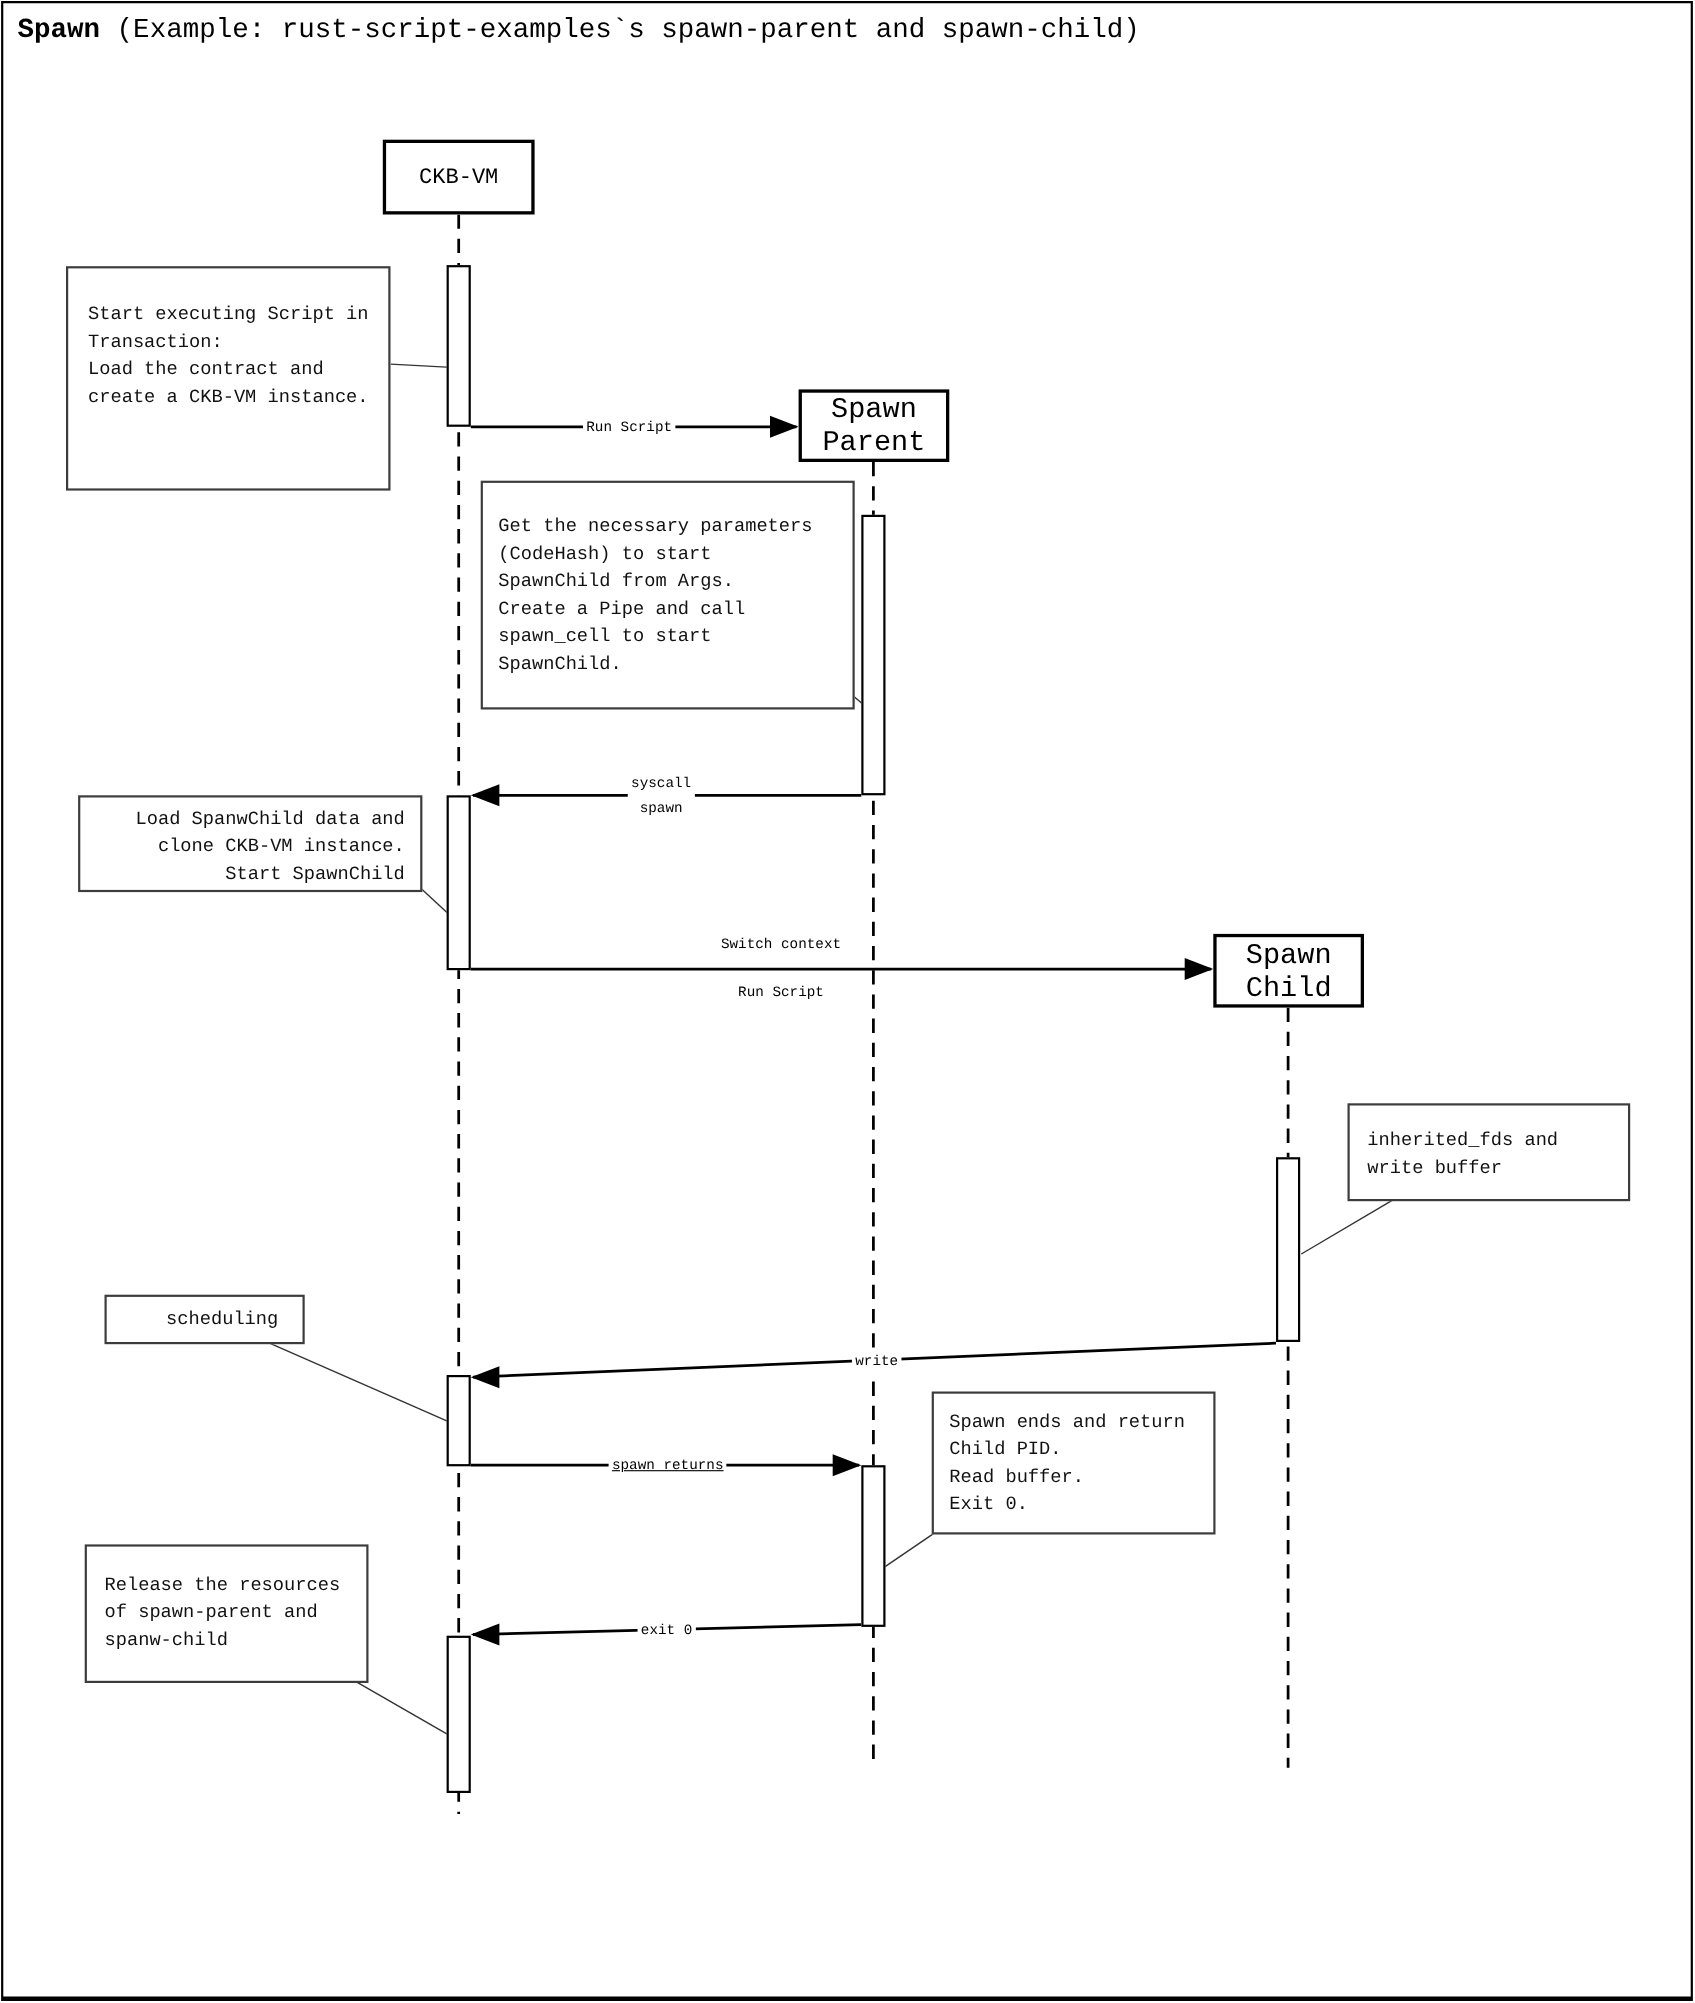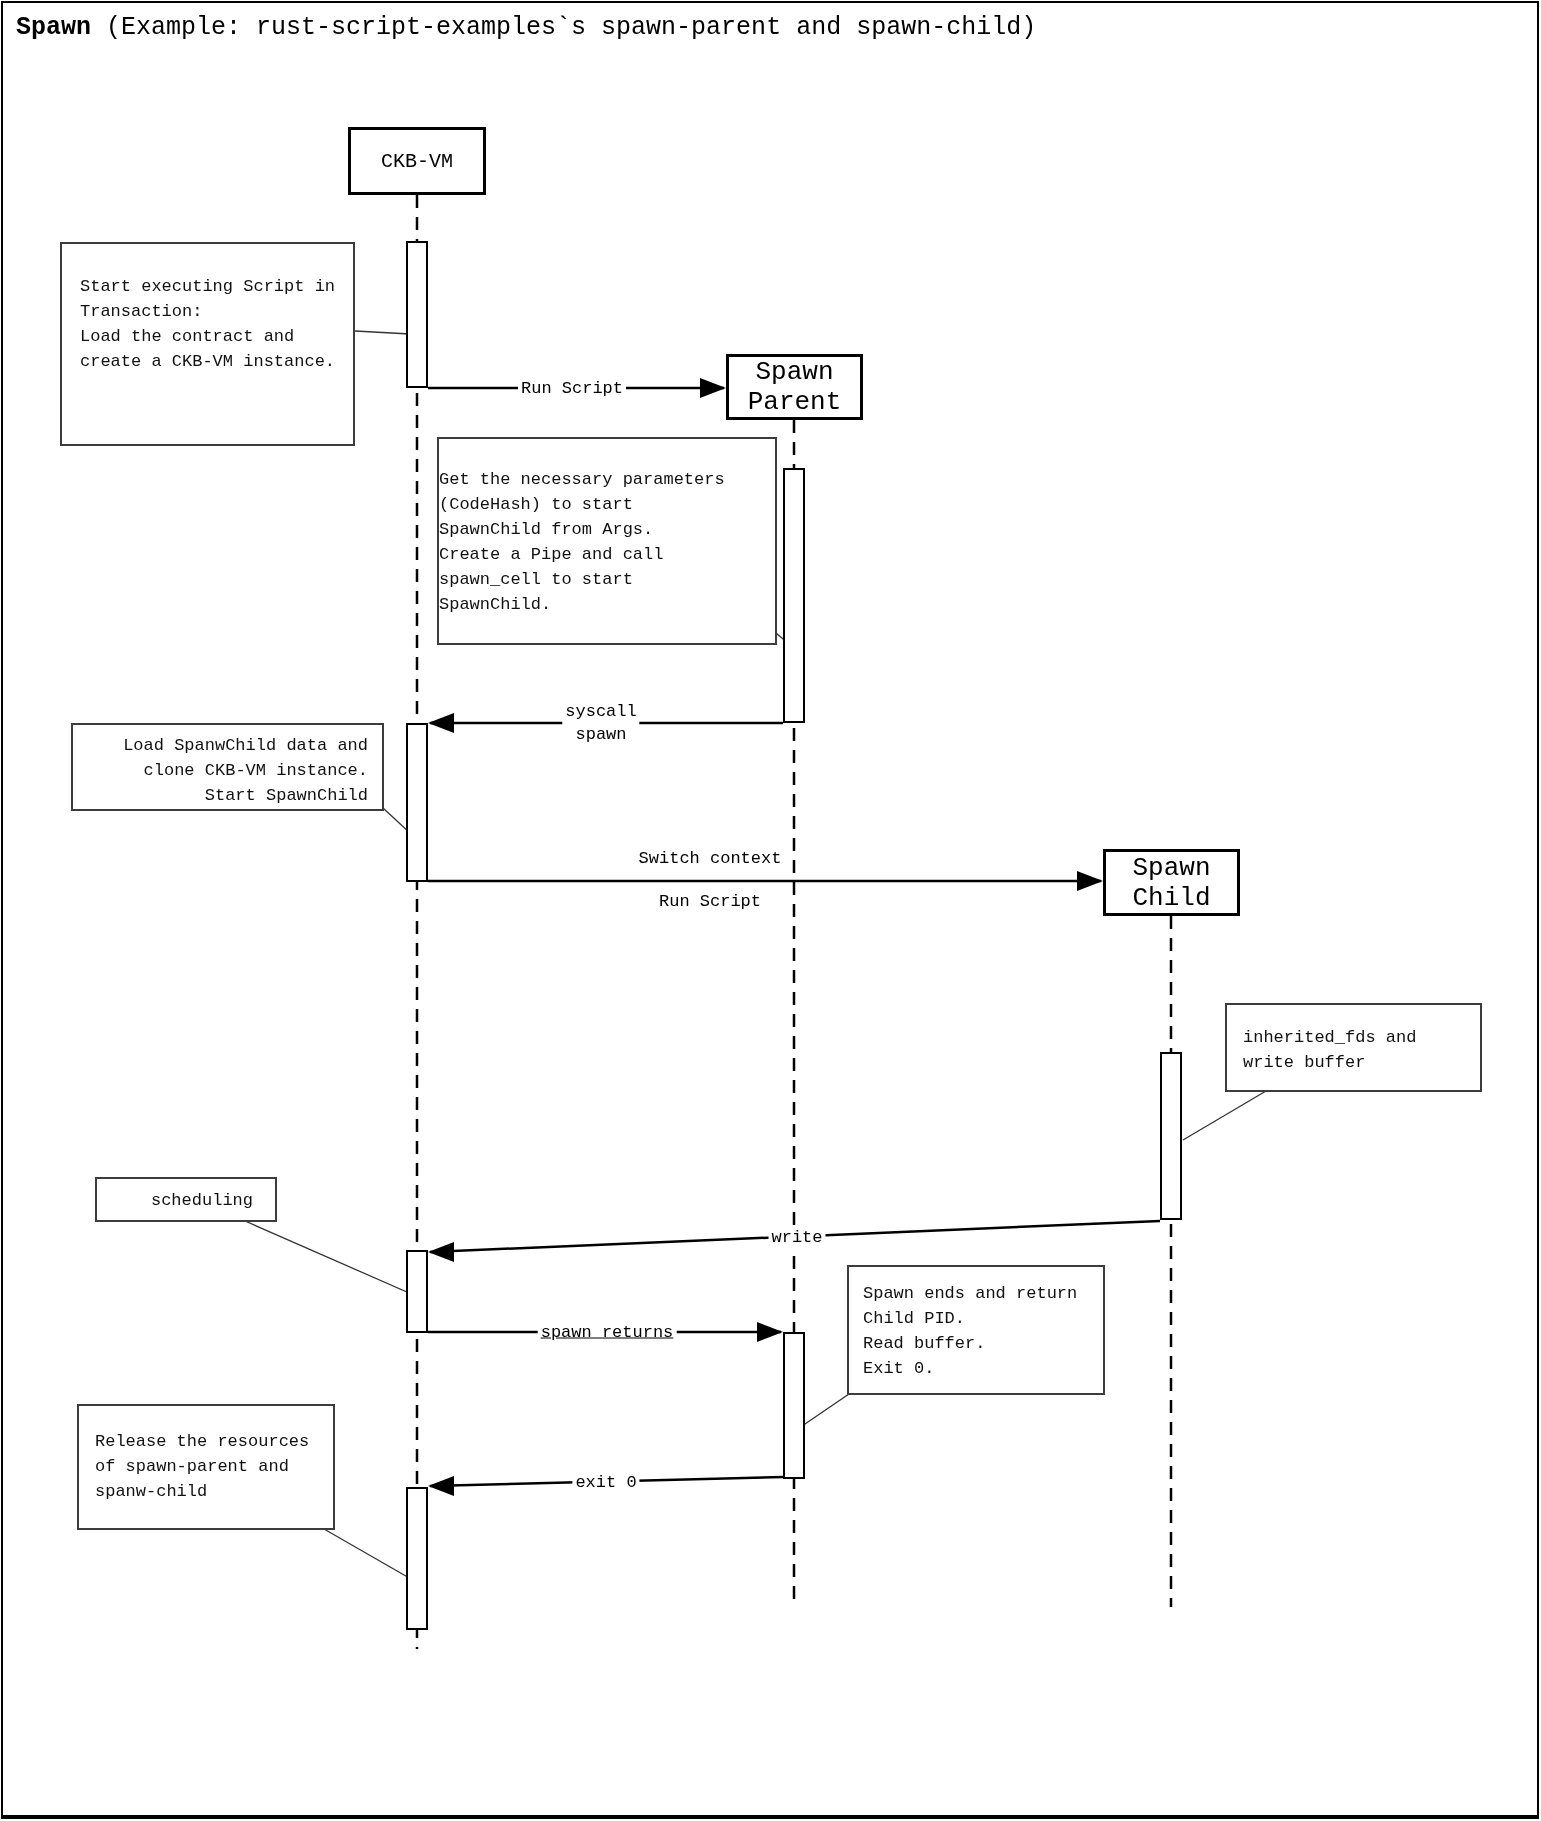--- a/index.html
+++ b/index.html
@@ -23,21 +23,21 @@
   .pbox.single { font-size:20px; }
   .pbox.double { font-size:26px; line-height:30px; }
   .bar { position:absolute; width:22px; border:2px solid #000; background:#fff; box-sizing:border-box; }
   .note {
     position:absolute; border:2px solid #3c3c3c; background:#fff; box-sizing:border-box;
     font-size:17px; line-height:25px; white-space:pre-line; color:#111;
   }
   .note.alignright { text-align:right; }
   .mlabel {
     position:absolute; transform:translate(-50%,-50%); background:#fff;
-    font-size:17px; line-height:23px; padding:0 3px; white-space:nowrap; text-align:center;
+    font-size:13px; line-height:23px; padding:0 3px; white-space:nowrap; text-align:center;
   }
   .mlabel.clear { background:transparent; padding:0; }
 </style>
 </head>
 <body>
 
 <div class="diagram">
 
   <svg class="layer" width="1541" height="1821" viewBox="0 0 1541 1821">
 
@@ -93,21 +93,21 @@
   </div>
   <div class="pbox double" style="left:1103px; top:849px; width:137px; height:67px;">
     <span>Spawn</span>
     <span>Child</span>
   </div>
 
   <div class="note" style="left:60px; top:242px; width:295px; height:204px; padding:30px 14px 0 18px;">Start executing Script in
 Transaction:
 Load the contract and
 create a CKB-VM instance.</div>
-  <div class="note" style="left:437px; top:437px; width:340px; height:208px; padding:28px 8px 0 0;">Get the necessary parameters
+  <div class="note" style="left:437px; top:437px; width:340px; height:208px; padding:28px 8px 0 14px;">Get the necessary parameters
 (CodeHash) to start
 SpawnChild from Args.
 Create a Pipe and call
 spawn_cell to start
 SpawnChild.</div>
   <div class="note alignright" style="left:71px; top:723px; width:313px; height:88px; padding:8px 14px 0 0;">Load SpanwChild data and
 clone CKB-VM instance.
 Start SpawnChild</div>
   <div class="note" style="left:1225px; top:1003px; width:257px; height:89px; padding:20px 0 0 16px;">inherited_fds and
 write buffer</div>

